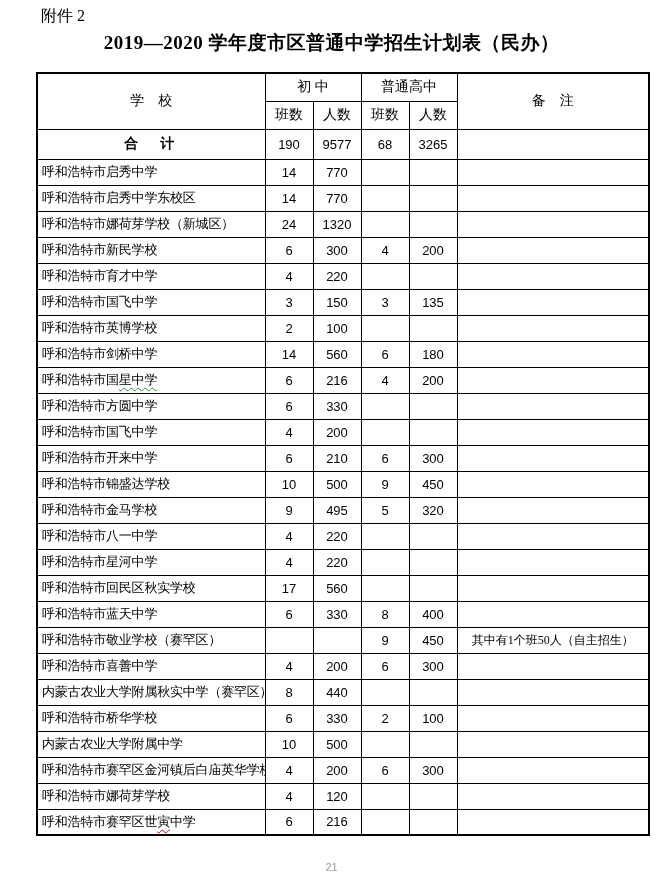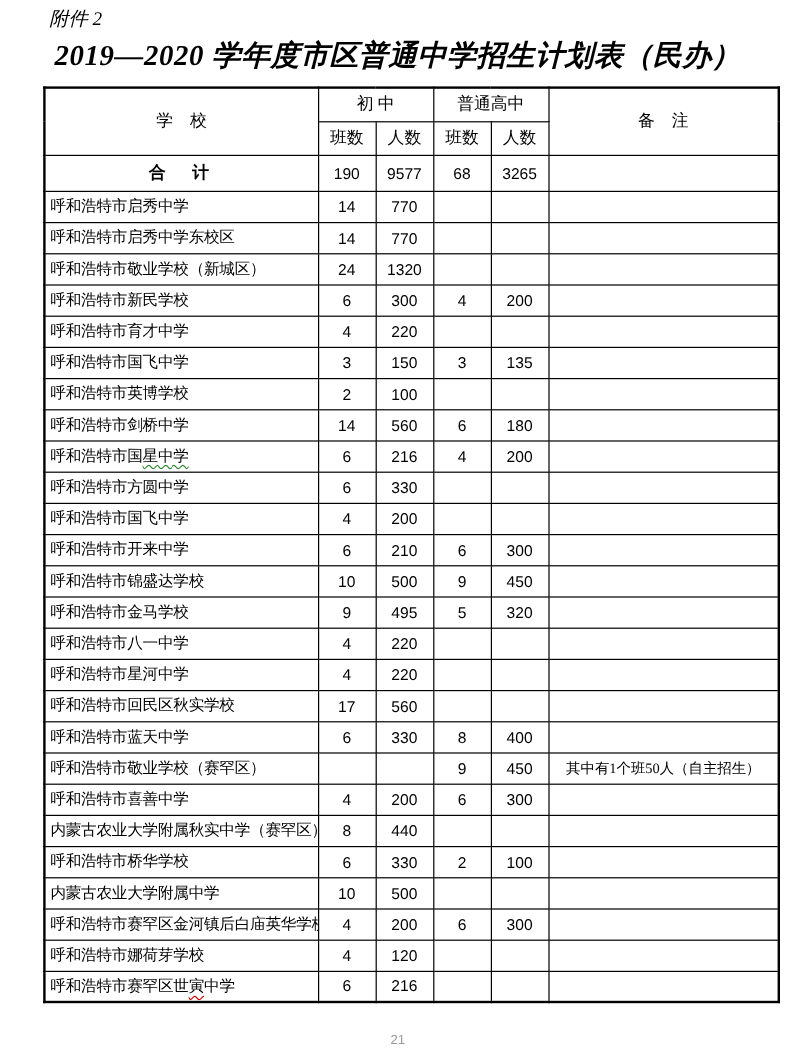--- a/index.html
+++ b/index.html
@@ -7,28 +7,26 @@
     width:663px;height:878px;
     background:#ffffff;
     position:relative;
     font-family:"Liberation Serif","DejaVu Serif",serif;
     color:#000;
     overflow:hidden;
   }
   .attachment{
     position:absolute;left:41px;top:6px;
     font-size:16px;
-    font-style:italic;
   }
   .doc-title{
     position:absolute;left:0;top:30px;width:100%;
     text-align:center;
-    font-size:24px;font-weight:bold;
+    font-size:19px;font-weight:bold;
     letter-spacing:0.5px;
-    font-style:italic;
   }
   table.sheet{
     position:absolute;left:36px;top:72px;
     width:612px;
     border-collapse:collapse;
     table-layout:fixed;
     border:2px solid #000;
   }
   table.sheet td, table.sheet th{
     border:1px solid #000;
@@ -126,21 +124,21 @@
       </tr>
       <tr class="data-row">
         <td class="c-school">呼和浩特市启秀中学东校区</td>
         <td class="c-num">14</td>
         <td class="c-num">770</td>
         <td class="c-num"></td>
         <td class="c-num"></td>
         <td class="c-remark"></td>
       </tr>
       <tr class="data-row">
-        <td class="c-school">呼和浩特市敬业学校（新城区）</td>
+        <td class="c-school">呼和浩特市娜荷芽学校（新城区）</td>
         <td class="c-num">24</td>
         <td class="c-num">1320</td>
         <td class="c-num"></td>
         <td class="c-num"></td>
         <td class="c-remark"></td>
       </tr>
       <tr class="data-row">
         <td class="c-school">呼和浩特市新民学校</td>
         <td class="c-num">6</td>
         <td class="c-num">300</td>

